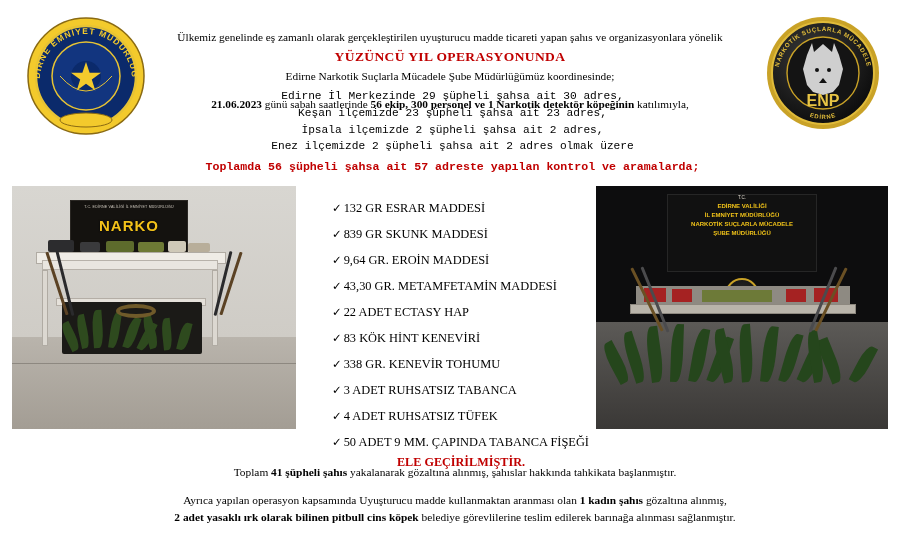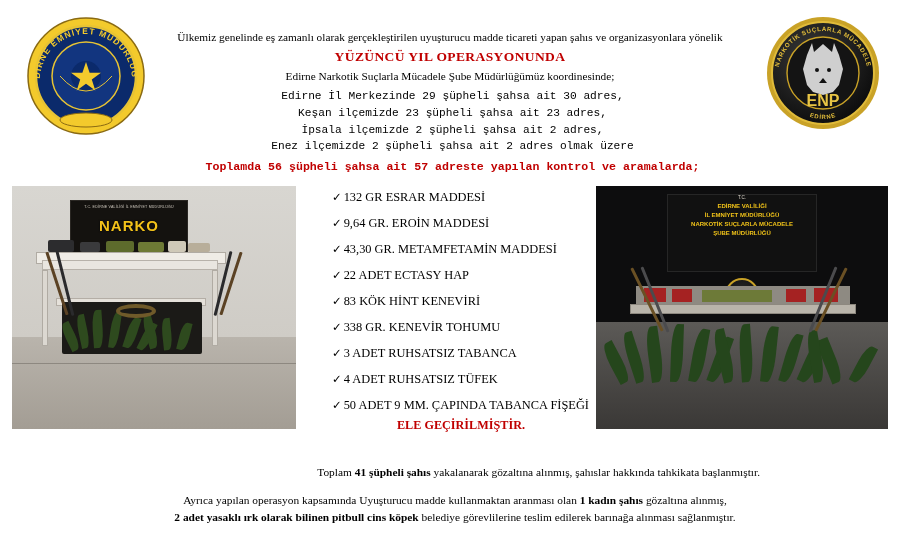--- a/index.html
+++ b/index.html
@@ -60,21 +60,21 @@
   .addr .total {
     color: #c00000;
     font-weight: bold;
     font-size: 11.6px;
     margin-top: 3px;
   }
 
   
   .list {
     position: absolute;
-    left: 332px; top: 191px;
+    left: 332px; top: 202px;
     width: 300px;
     font-size: 12.4px;
     line-height: 1.0;
   }
   .list .item {
     margin-bottom: 13.5px;
     white-space: nowrap;
   }
   .list .tick { margin-right: 2px; font-size: 11.5px; }
   .list .closing {
@@ -84,21 +84,21 @@
     width: 258px;
     margin-top: -6px;
     font-size: 12.2px;
   }
 
   
   .foot1 {
     position: absolute;
     left: 150px; top: 466px;
     width: 610px;
-    text-align: right;
+    text-align: center;
     font-size: 11.4px;
   }
   .foot2 {
     position: absolute;
     left: 140px; top: 492px;
     width: 630px;
     text-align: center;
     font-size: 11.4px;
     line-height: 1.5;
   }
@@ -254,32 +254,36 @@
     <circle cx="65" cy="56" r="2" fill="#111"></circle>
     <path d="M59 64 l-4 5 h8 z" fill="#111"></path>
     <text x="59" y="92" font-family="Liberation Sans, sans-serif" font-size="16" font-weight="bold" fill="#e8c545" text-anchor="middle">ENP</text>
   </svg>
 </div>
 
 <div class="header">
   <div class="ln1">Ülkemiz genelinde eş zamanlı olarak gerçekleştirilen  uyuşturucu madde ticareti yapan şahıs ve organizasyonlara  yönelik</div>
   <div class="title">YÜZÜNCÜ  YIL  OPERASYONUNDA</div>
   <div class="ln3">Edirne  Narkotik Suçlarla  Mücadele Şube Müdürlüğümüz  koordinesinde;</div>
+  <div class="ln4">
+    <b>21.06.2023</b><span> günü sabah saatlerinde </span><b>56 ekip, 300 personel ve 1 Narkotik detektör köpeğinin</b><span> katılımıyla,</span>
+  </div>
 </div>
 
 <div class="addr">
   <div>Edirne İl Merkezinde 29 şüpheli şahsa ait 30 adres,</div>
   <div>Keşan ilçemizde  23 şüpheli şahsa ait 23 adres,</div>
   <div>İpsala ilçemizde  2 şüpheli şahsa ait 2 adres,</div>
   <div>Enez ilçemizde  2 şüpheli şahsa ait 2 adres olmak üzere</div>
   <div class="total">Toplamda 56 şüpheli şahsa ait 57 adreste yapılan kontrol ve aramalarda;</div>
 </div>
 
 <div class="list">
   <div class="item"><span class="tick">✓</span><span>132 GR ESRAR MADDESİ</span></div>
+  <div class="item"><span class="tick">✓</span><span>839 GR SKUNK MADDESİ</span></div>
   <div class="item"><span class="tick">✓</span><span>9,64 GR. EROİN MADDESİ</span></div>
   <div class="item"><span class="tick">✓</span><span>43,30 GR. METAMFETAMİN MADDESİ</span></div>
   <div class="item"><span class="tick">✓</span><span>22 ADET ECTASY HAP</span></div>
   <div class="item"><span class="tick">✓</span><span>83 KÖK HİNT KENEVİRİ</span></div>
   <div class="item"><span class="tick">✓</span><span>338 GR. KENEVİR TOHUMU</span></div>
   <div class="item"><span class="tick">✓</span><span>3 ADET RUHSATSIZ TABANCA</span></div>
   <div class="item"><span class="tick">✓</span><span>4 ADET RUHSATSIZ TÜFEK</span></div>
   <div class="item"><span class="tick">✓</span><span>50 ADET 9 MM. ÇAPINDA TABANCA FİŞEĞİ</span></div>
   <div class="closing">ELE GEÇİRİLMİŞTİR.</div>
 </div>

